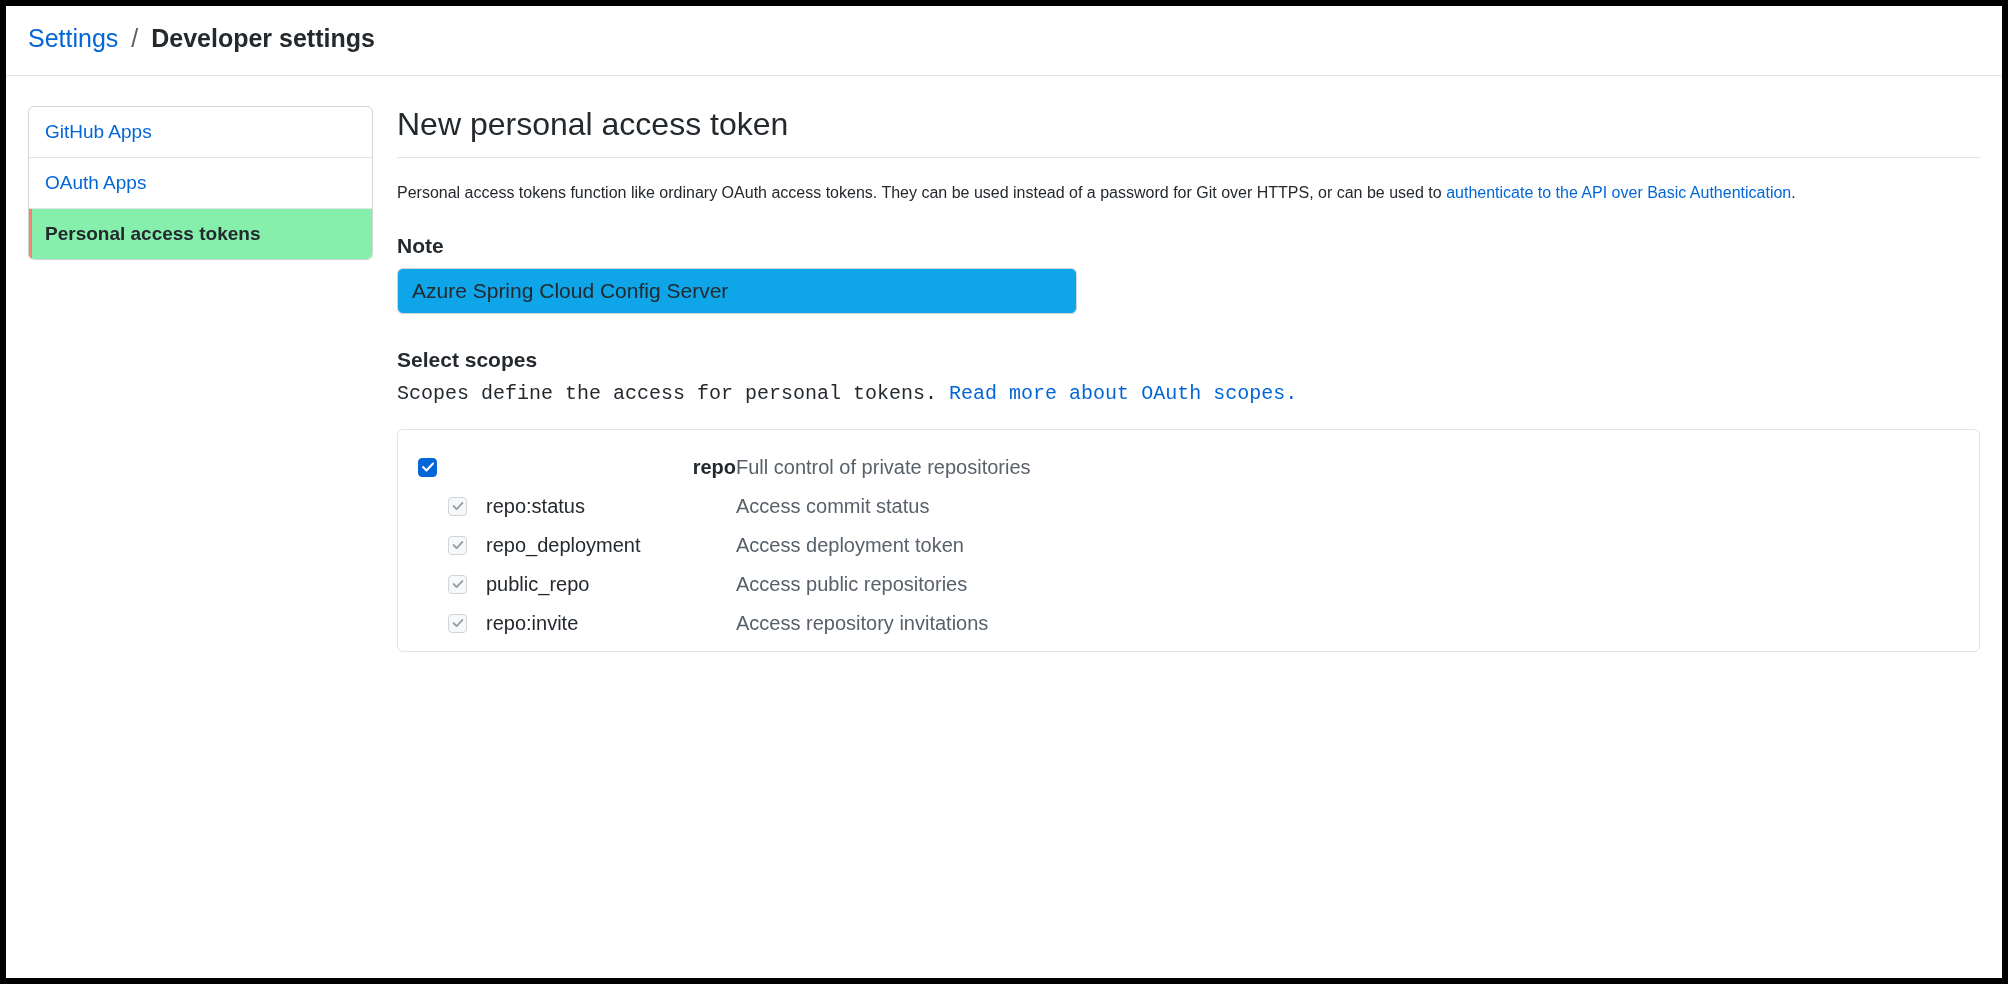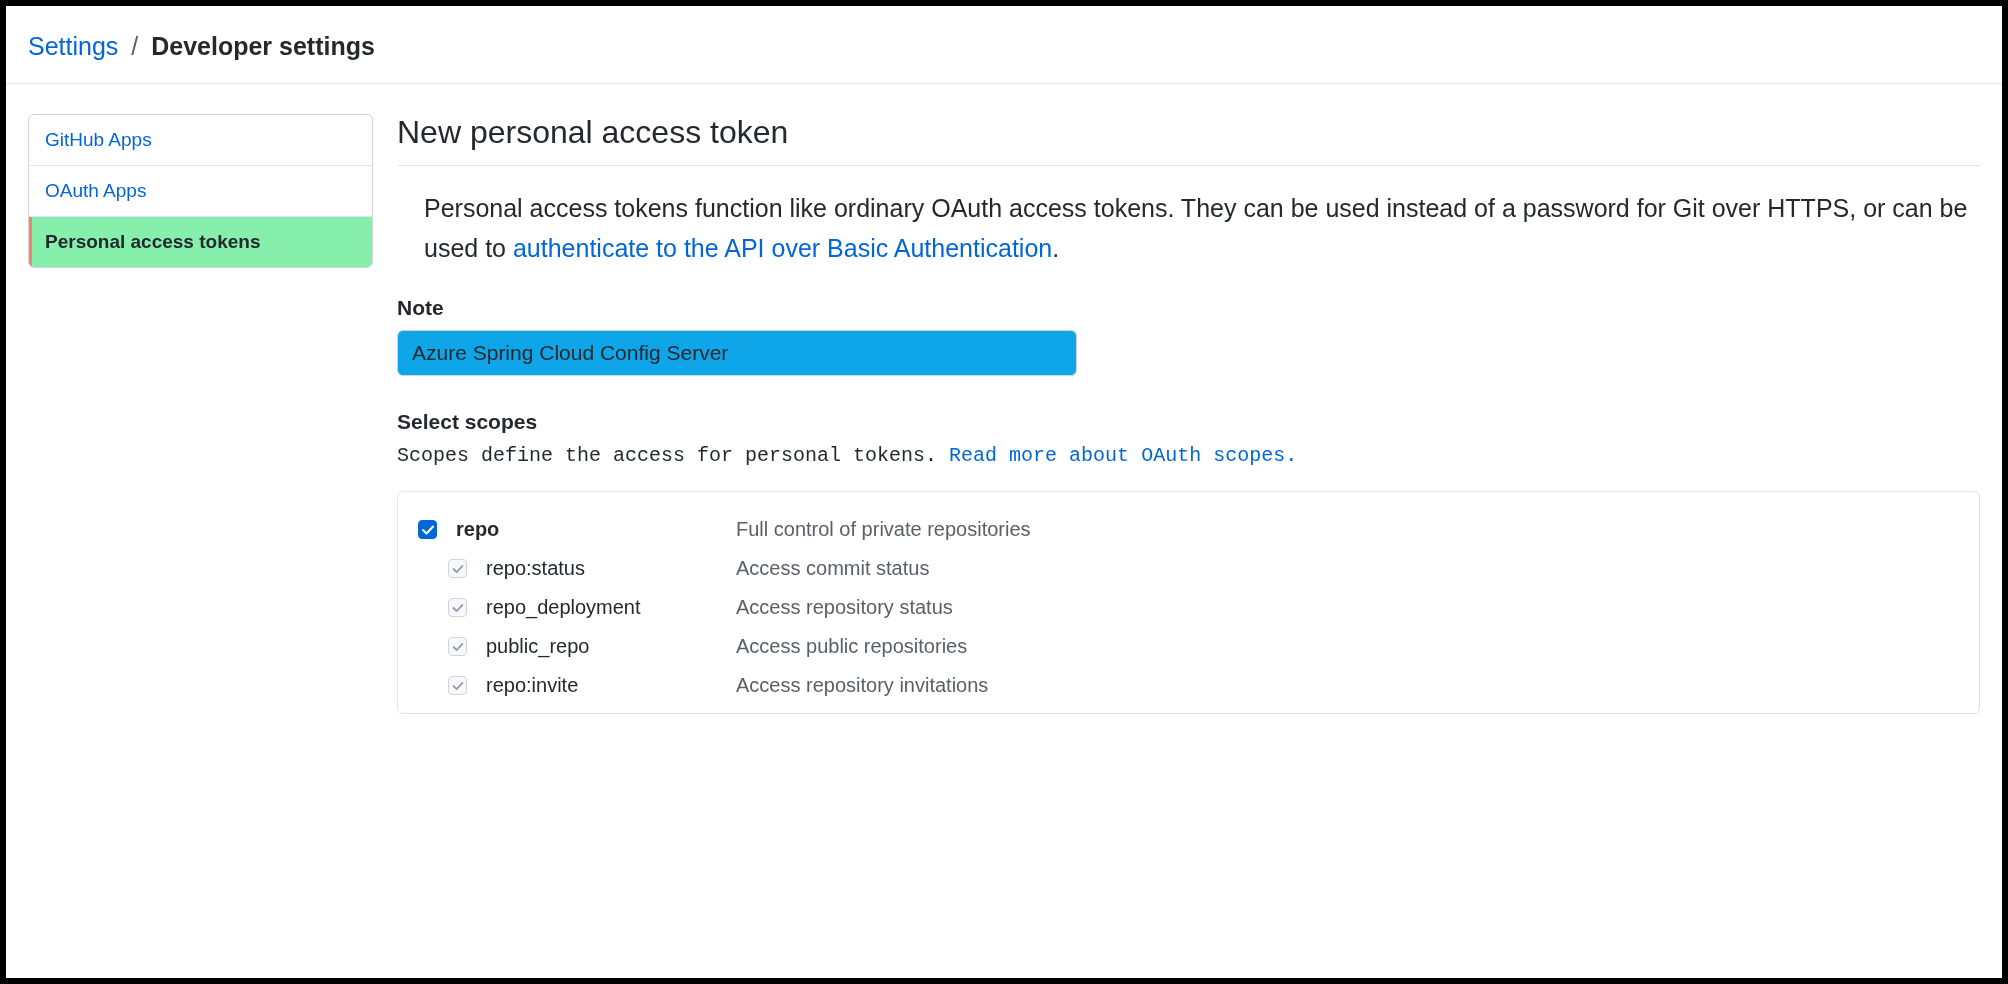--- a/index.html
+++ b/index.html
@@ -9,21 +9,21 @@
       background: #000;
       padding: 6px;
     }
     .window {
       background: #fff;
       width: 100%;
       height: 972px;
       overflow: hidden;
     }
     .breadcrumb {
-      padding: 26px 22px 22px;
+      padding: 18px 22px 22px;
       border-bottom: 1px solid #e1e4e8;
       font-size: 25px;
     }
     .breadcrumb a {
       color: #0366d6;
       text-decoration: none;
     }
     .breadcrumb .sep {
       color: #586069;
       margin: 0 6px;
@@ -75,24 +75,23 @@
       min-width: 0;
     }
     .subhead {
       font-size: 32px;
       font-weight: 400;
       padding-bottom: 14px;
       border-bottom: 1px solid #e1e4e8;
       margin-bottom: 22px;
     }
     .description {
-      font-size: 25px;
+      font-size: 16px;
       line-height: 1.6;
       margin-bottom: 28px;
-      margin-left: 27px;
     }
     .description a {
       color: #0366d6;
       text-decoration: none;
     }
     .field-label {
       font-size: 21px;
       font-weight: 600;
       margin-bottom: 10px;
       display: block;
@@ -142,20 +141,21 @@
     }
     .scope-row.child .scope-check-col {
       padding-left: 30px;
       width: 68px;
     }
     .scope-name-col {
       width: 280px;
     }
     .scope-row.parent .scope-name-col {
       font-weight: 600;
+      text-align: right;
     }
     .scope-desc-col {
       color: #586069;
       flex: 1;
     }
     .scope-row.child .scope-name-col {
       width: 250px;
     }
     .cb {
       width: 19px;
@@ -245,21 +245,21 @@
 
           <div class="scope-row child">
             <span class="scope-check-col">
               <span class="cb cb-disabled">
                 <svg width="11" height="9" viewBox="0 0 12 10" fill="none">
                     <path d="M1 5 L4.5 8.5 L11 1.5" stroke-width="2" stroke-linecap="round" stroke-linejoin="round"></path>
                   </svg>
               </span>
             </span>
             <span class="scope-name-col">repo_deployment</span>
-            <span class="scope-desc-col">Access repository status</span>
+            <span class="scope-desc-col">Access deployment token</span>
           </div>
 
           <div class="scope-row child">
             <span class="scope-check-col">
               <span class="cb cb-disabled">
                 <svg width="11" height="9" viewBox="0 0 12 10" fill="none">
                     <path d="M1 5 L4.5 8.5 L11 1.5" stroke-width="2" stroke-linecap="round" stroke-linejoin="round"></path>
                   </svg>
               </span>
             </span>

